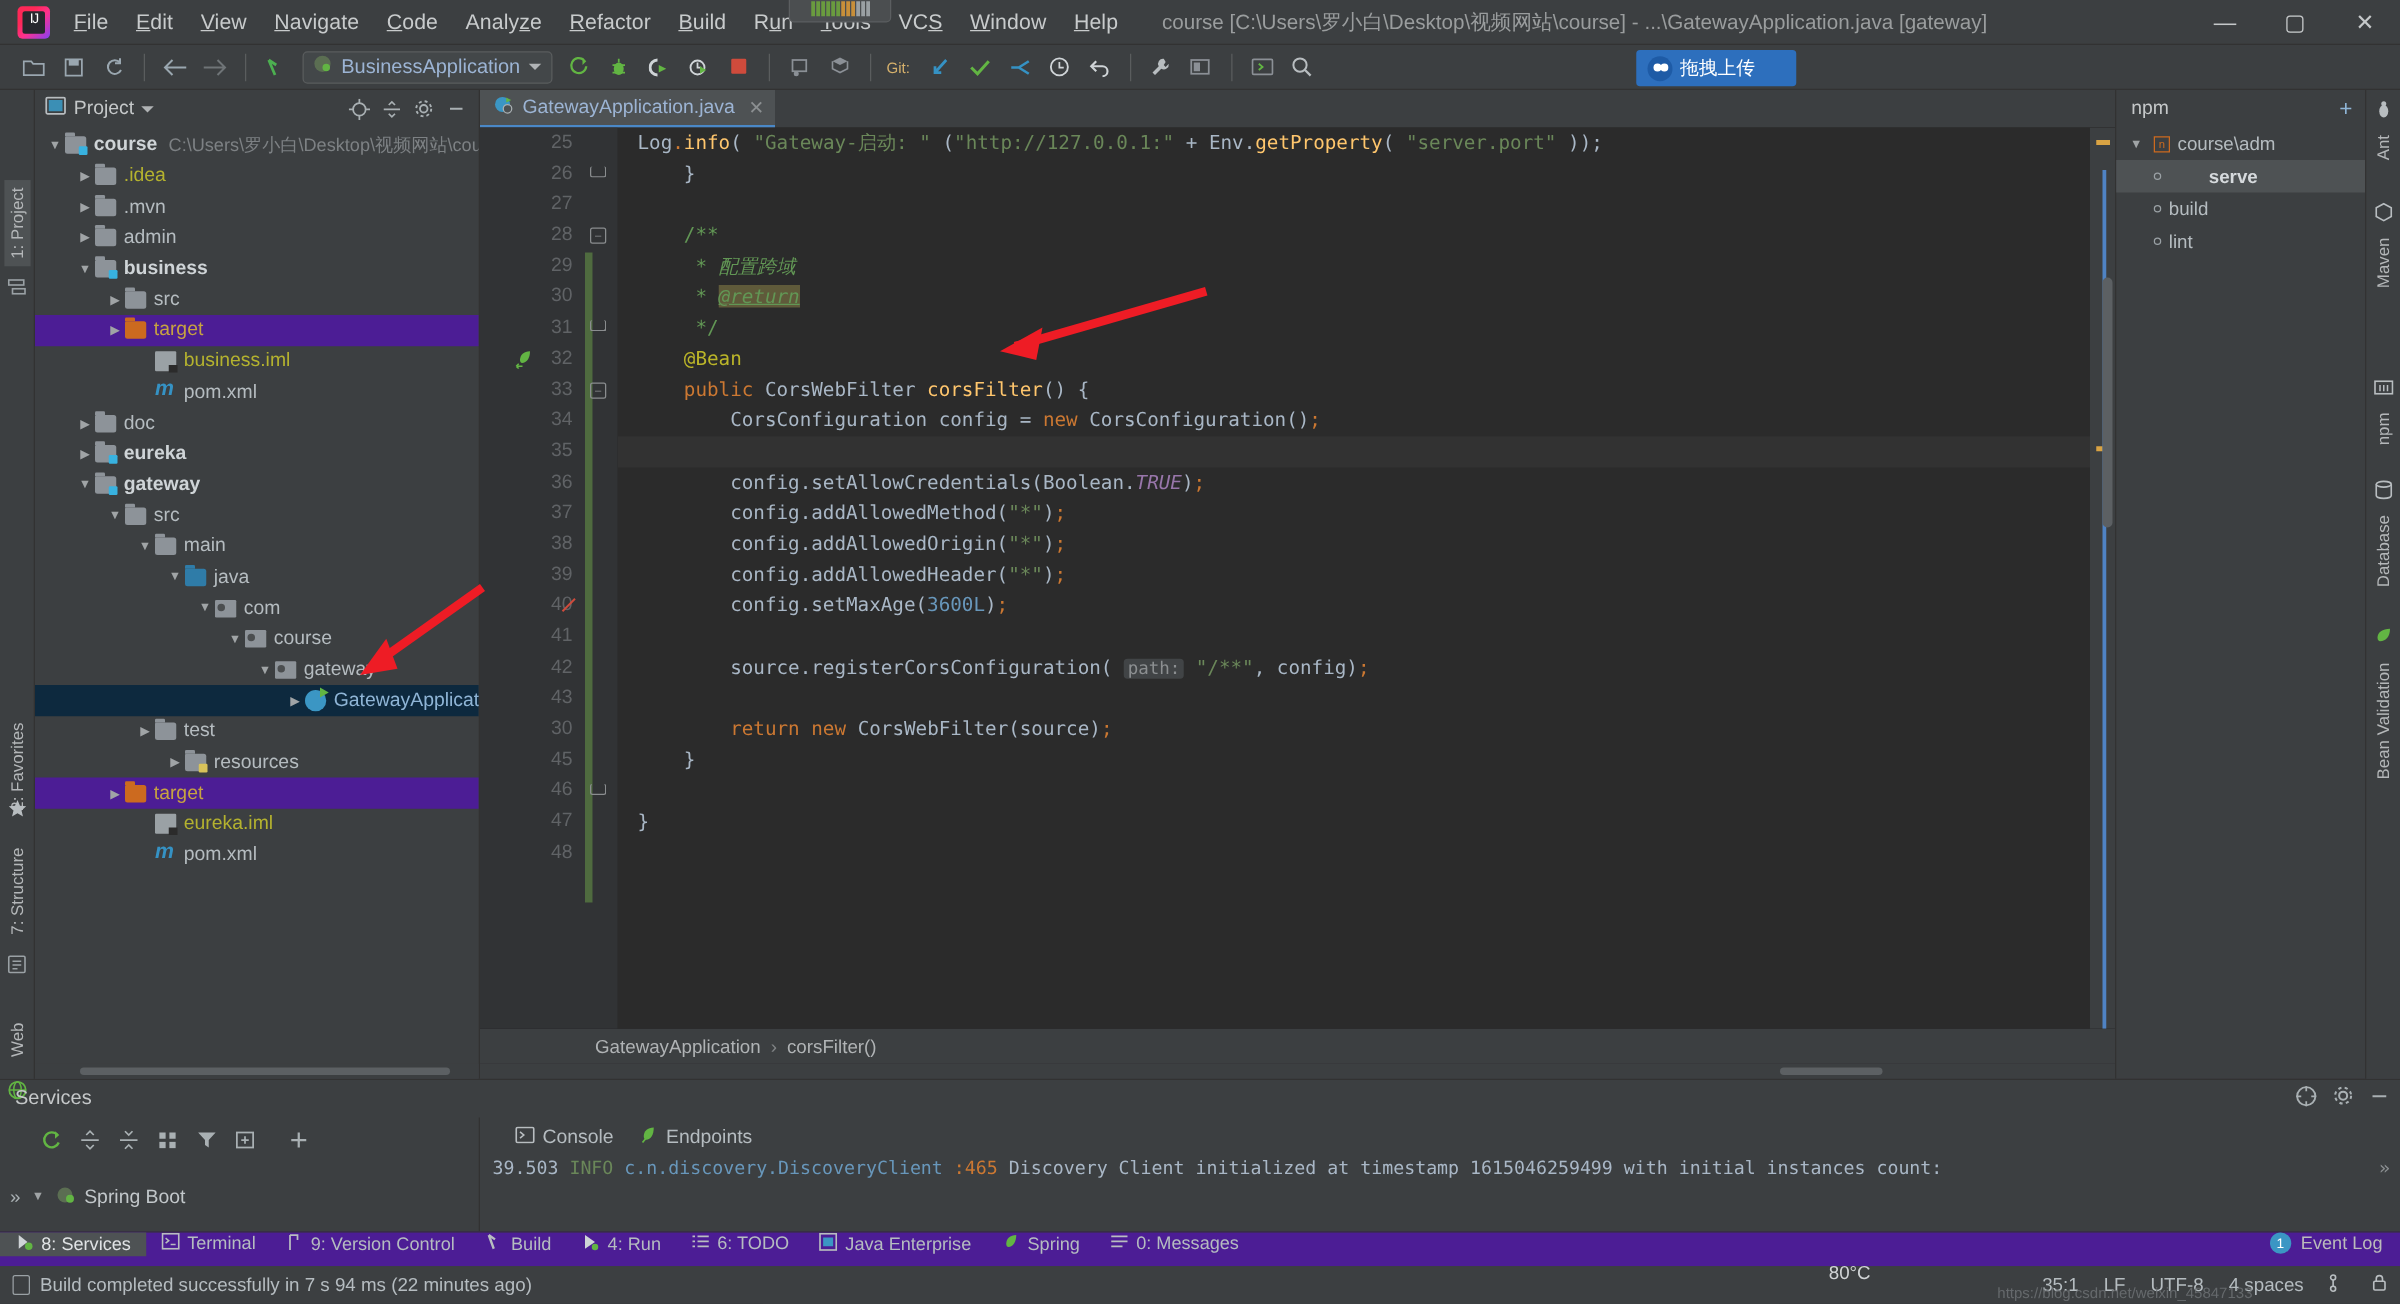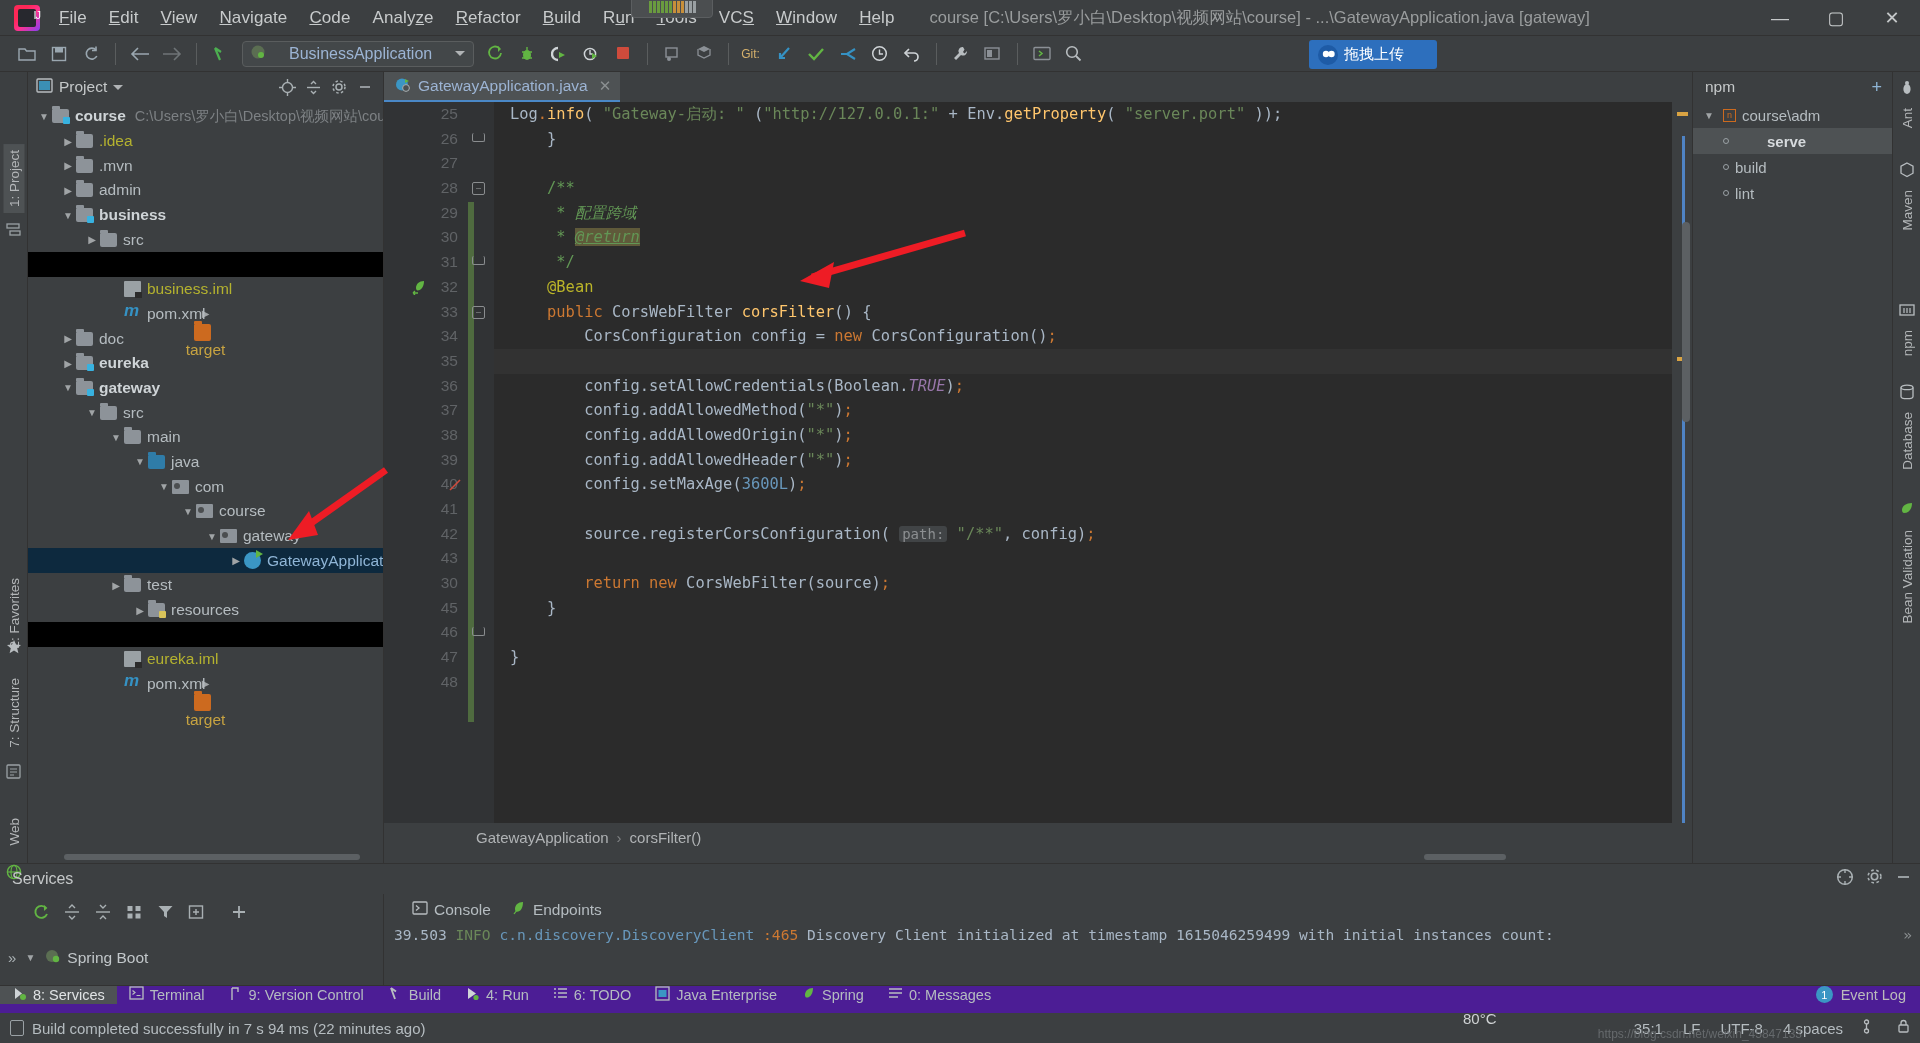--- a/index.html
+++ b/index.html
@@ -14,21 +14,21 @@
 
   
   .titlebar {
     height: 36px; background: #3c3f41; display: flex; align-items: center;
     flex: 0 0 36px; position: relative; border-bottom: 1px solid #323232;
   }
   .ij-logo { width: 26px; height: 26px; margin: 0 8px 0 14px; position: relative; flex:0 0 26px;}
   .ij-logo .sq { position:absolute; inset:0; border-radius:4px;
     background: linear-gradient(135deg,#fe2857 0%,#fe2857 30%,#ff318c 55%,#8441f6 100%); }
   .ij-logo .inner { position:absolute; left:4px; top:4px; right:4px; bottom:4px; background:#27282e; border-radius:2px;}
-  .ij-logo .ij { position:absolute; left:0; right:0; top:4px; text-align:right; color:#fff; font-size:11px; font-weight:normal; letter-spacing:-1px;}
+  .ij-logo .ij { position:absolute; left:0; right:0; top:4px; text-align:center; color:#fff; font-size:11px; font-weight:normal; letter-spacing:-1px;}
   .menubar { display: flex; align-items: center; height: 100%; }
   .menu-item {
     padding: 0 11px; font-size: 17px; color: #c8cbcc; line-height: 36px; cursor: default;
     letter-spacing: .1px;
   }
   .menu-item u { text-decoration: underline; }
   .win-title {
     font-size: 16.5px; color: #9a9d9e; margin-left: 24px; white-space: nowrap;
   }
   .win-btns { position: absolute; right: 0; top: 0; height: 36px; display: flex; }
@@ -43,21 +43,21 @@
   .progress-chip i:nth-child(n+10) { background: #9aa0a3; }
 
   
   .toolbar {
     height: 36px; flex: 0 0 36px; background: #3c3f41; display: flex; align-items: center;
     padding-left: 12px; gap: 2px; position: relative; border-bottom:1px solid #323232;
   }
   .tb-ico { width: 30px; height: 28px; display:flex; align-items:center; justify-content:center; color:#a9b7c6; font-size:16px; border-radius:3px;}
   .tb-sep { width: 1px; height: 22px; background: #5a5d5e; margin: 0 7px; }
   .run-config {
-    display: flex; align-items: center; gap: 23px; height: 26px; padding: 0 8px 0 7px;
+    display: flex; align-items: center; gap: 7px; height: 26px; padding: 0 8px 0 7px;
     border: 1px solid #5a5d5e; border-radius: 4px; background: #434749; margin: 0 4px;
   }
   .run-config .name { color: #9cb4d4; font-size: 16px; }
   .caret-d { width:0;height:0;border-left:5px solid transparent;border-right:5px solid transparent;border-top:5px solid #b0b3b5;}
   .git-label { color: #d6b16c; font-size: 12px; margin: 0 7px 0 3px;}
   .upload-btn {
     position: absolute; right: 483px; top: 4px; height: 29px; min-width: 128px;
     background: #2d6fbd; border-radius: 3px; display:flex; align-items:center; gap:6px; padding: 0 9px;
     color: #fff; font-size: 15px;
   }
@@ -81,21 +81,21 @@
   .project-panel {
     width: 356px; flex: 0 0 356px; background: #3c3f41; display: flex; flex-direction: column;
     border-right: 1px solid #323232;
   }
   .pp-head { height: 30px; display: flex; align-items: center; padding-left: 8px; gap: 6px; }
   .pp-head .t { font-size: 15.5px; color: #c5c8c9; }
   .pp-head .acts { margin-left: auto; display: flex; gap: 2px; padding-right: 6px; }
   .pp-head .acts span { width: 24px; height: 22px; display:flex;align-items:center;justify-content:center;color:#a9b0b3;font-size:15px;}
   .tree { flex: 1 1 auto; overflow: hidden; font-size: 15.5px; padding-top: 2px; position: relative;}
   .node { height: 24.7px; display: flex; align-items: center; white-space: nowrap; cursor: default; position: relative;}
-  .node.sel-brown { background: #000000; flex-direction: column; }
+  .node.sel-brown { background: #4c1d95; }
   .node.sel-blue  { background: #0d293e; }
   .arrow { width: 16px; text-align: center; color: #a0a4a6; font-size: 10px; flex: 0 0 16px; }
   .arrow.r::before { content: "\25B6"; }
   .arrow.d::before { content: "\25BC"; }
   .fico { width: 17px; height: 14px; margin-right: 6px; flex: 0 0 17px; position: relative; }
   .fico.folder { background: #8d9399; border-radius: 1px 2px 2px 2px; }
   .fico.folder::before { content:""; position:absolute; left:0; top:-3px; width:8px; height:3px; background:#8d9399; border-radius:1px 1px 0 0;}
   .fico.folder.blue { background: #2f7ca8; } .fico.folder.blue::before{background:#2f7ca8;}
   .fico.folder.orange { background: #cc6a1f; } .fico.folder.orange::before{background:#cc6a1f;}
   .fico.folder .badge { position:absolute; right:-1px; bottom:-1px; width:7px;height:7px;background:#38b2e0;border-radius:1px;}

